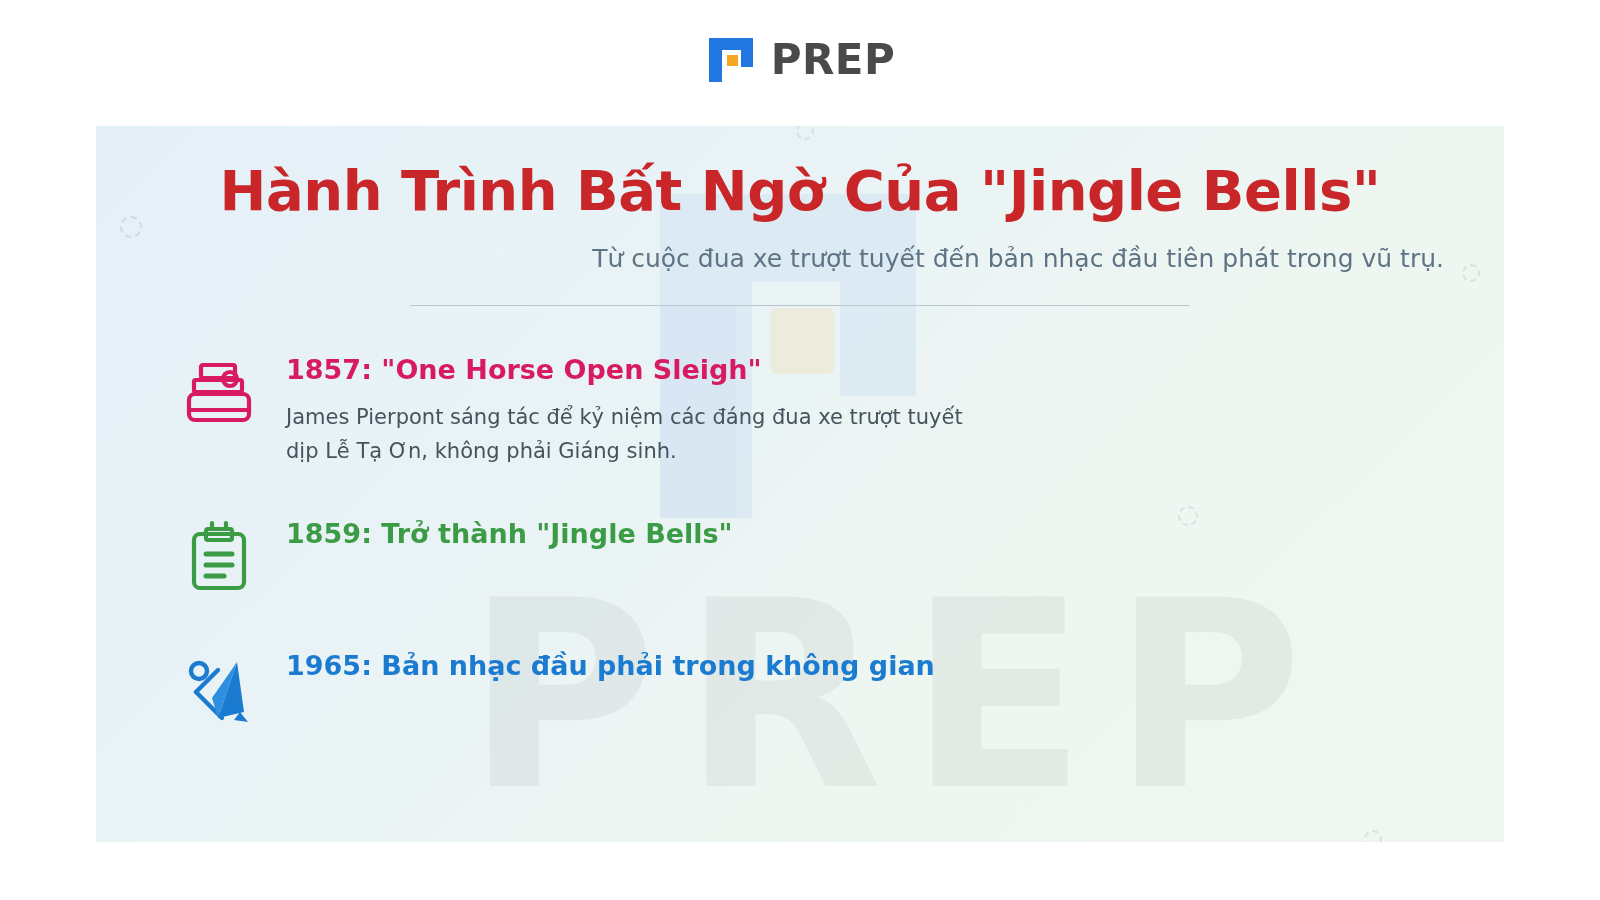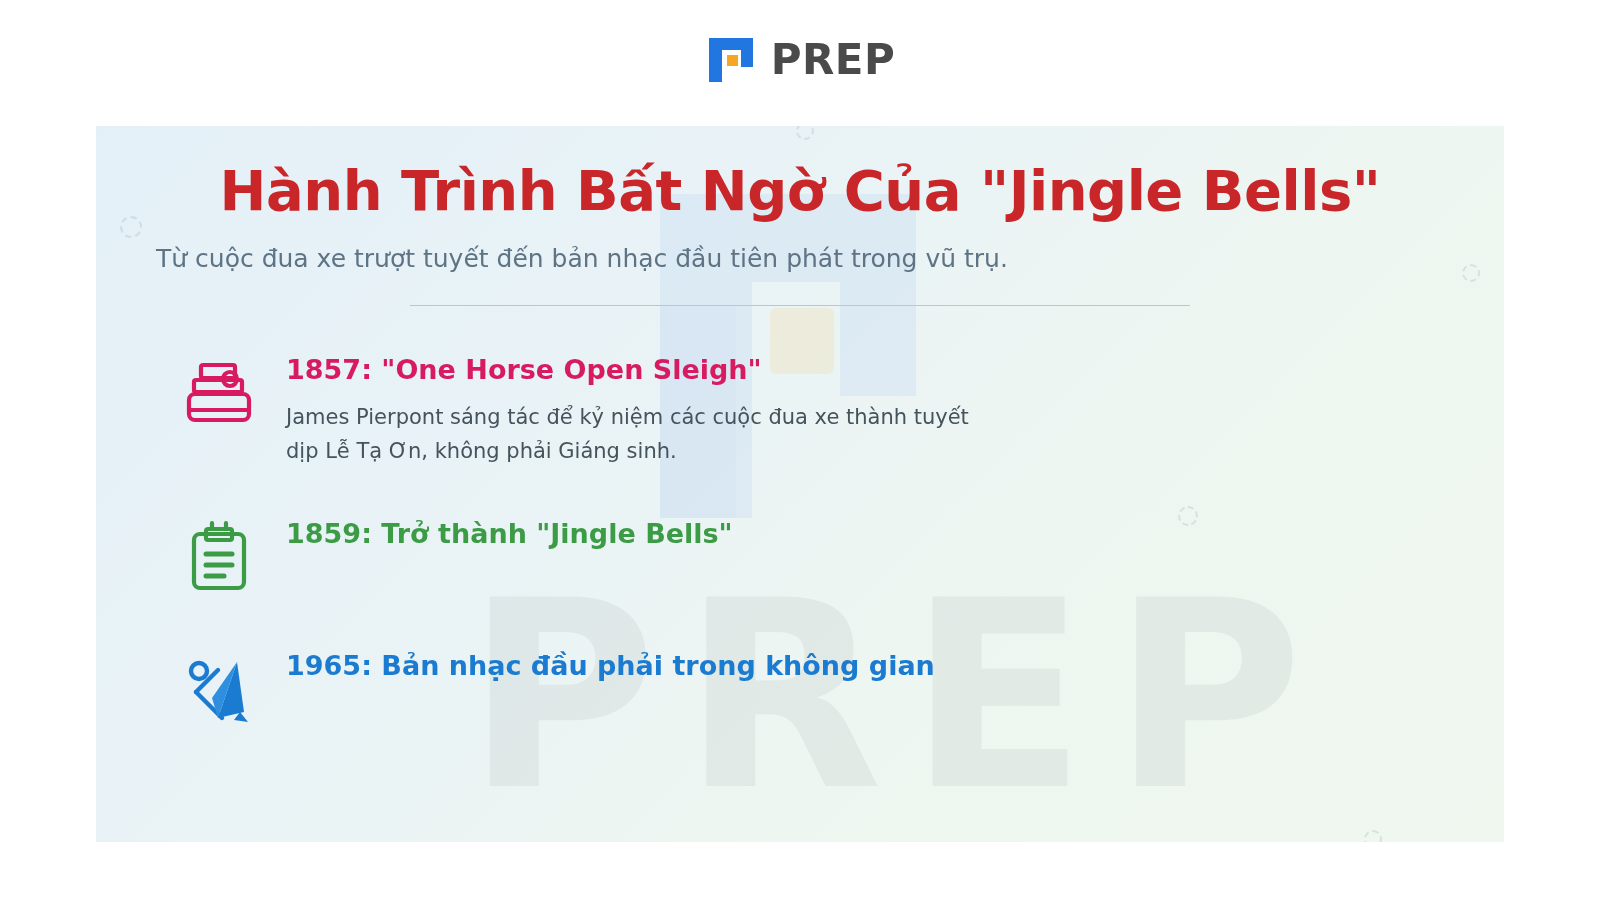--- a/index.html
+++ b/index.html
@@ -80,21 +80,21 @@
     text-align: center;
     color: #c9262a;
     font-size: 56px;
     font-weight: 700;
     letter-spacing: -0.5px;
     line-height: 1.12;
     margin-top: 12px;
     font-family: "DejaVu Sans", "Liberation Sans", sans-serif;
   }
   .subhead {
-    text-align: left;
+    text-align: right;
     color: #5e7384;
     font-size: 25px;
     font-weight: 400;
     margin-top: 20px;
     line-height: 1.3;
   }
   .divider {
     width: 780px; height: 1px;
     background: #b9c7cf;
     margin: 30px auto 0 auto;
@@ -169,21 +169,21 @@
             <svg class="tl-icon" viewBox="0 0 74 74" xmlns="http://www.w3.org/2000/svg" fill="none" stroke="#D81B60" stroke-width="4.2" stroke-linejoin="round" stroke-linecap="round">
               <rect x="19" y="9" width="34" height="13" rx="2"></rect>
               <rect x="12" y="24" width="48" height="12" rx="2"></rect>
               <circle cx="48" cy="23" r="7" fill="none"></circle>
               <rect x="7" y="38" width="60" height="26" rx="6"></rect>
               <line x1="7" y1="54" x2="67" y2="54"></line>
             </svg>
           </span>
           <div class="tl-body">
             <div class="tl-title" style="color:#D81B60">1857: "One Horse Open Sleigh"</div>
-            <div class="tl-desc">James Pierpont sáng tác để kỷ niệm các cuộc đua xe thành tuyết
+            <div class="tl-desc">James Pierpont sáng tác để kỷ niệm các đáng đua xe trượt tuyết
 dịp Lễ Tạ Ơn, không phải Giáng sinh.</div>
           </div>
         </div>
 
         <div class="tl-item">
           <span class="tl-icon-wrap">
             <svg class="tl-icon" viewBox="0 0 74 74" xmlns="http://www.w3.org/2000/svg" fill="none" stroke="#3C9B45" stroke-width="4.2" stroke-linejoin="round" stroke-linecap="round">
               <rect x="12" y="14" width="50" height="54" rx="6"></rect>
               <rect x="24" y="9" width="26" height="11" rx="2"></rect>
               <line x1="30" y1="3" x2="30" y2="9"></line>

